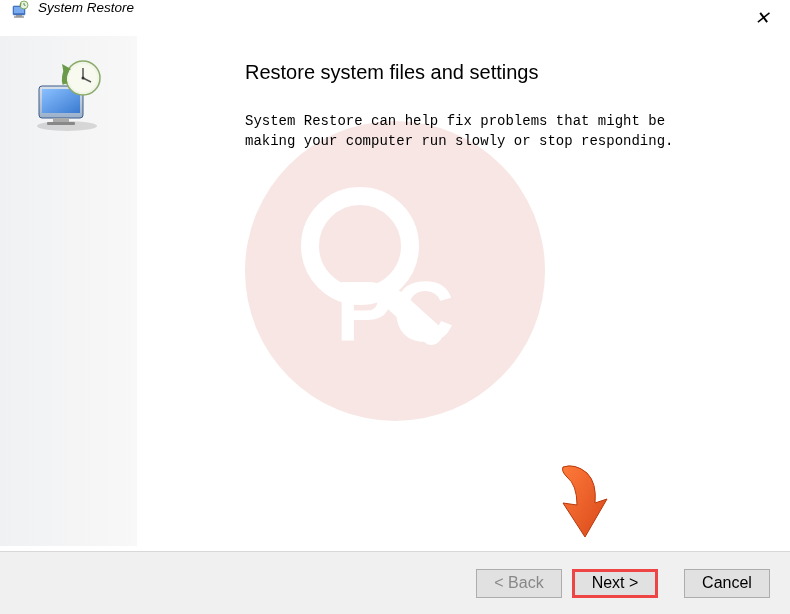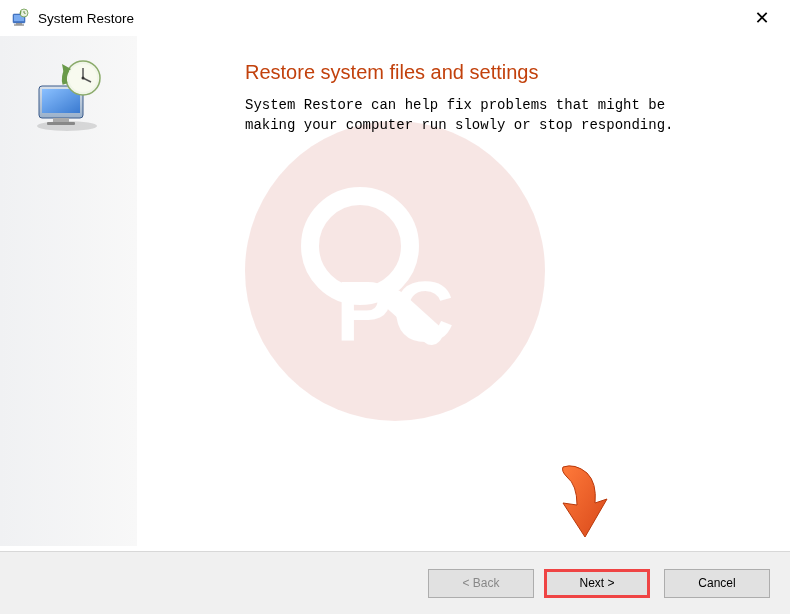--- a/index.html
+++ b/index.html
@@ -11,24 +11,24 @@
       font-family: "Segoe UI", Tahoma, sans-serif;
       background: #fff;
       width: 790px;
       height: 614px;
       position: relative;
       overflow: hidden;
     }
     .titlebar {
       height: 36px;
       display: flex;
-      align-items: center;
       padding: 0 10px;
       background: #fff;
       position: relative;
+      font-style: italic;
     }
     .titlebar-icon {
       width: 20px;
       height: 20px;
       margin-right: 8px;
       display: flex;
       align-items: center;
       justify-content: center;
     }
     .titlebar-title {
@@ -65,23 +65,23 @@
       width: 80px;
       height: 80px;
     }
     .main-panel {
       flex: 1;
       padding: 25px 60px 0 108px;
       position: relative;
     }
     .heading {
       font-size: 20px;
-      color: #c2410c;
+      color: #000000;
       font-weight: 400;
-      margin-bottom: 12px;
+      margin-bottom: 28px;
     }
     .paragraph {
       font-size: 14px;
       color: #000;
       line-height: 1.4;
       margin-bottom: 18px;
       max-width: 465px;
       font-family: Liberation Mono, monospace;
     }
     .button-bar {
@@ -92,39 +92,39 @@
       height: 63px;
       border-top: 1px solid #d8d8d8;
       background: #f0f0f0;
       display: flex;
       align-items: center;
       justify-content: flex-end;
       padding-right: 20px;
       gap: 10px;
     }
     .btn {
-      width: 106px;
+      width: 86px;
       height: 29px;
       background: #e1e1e1;
       border: 1px solid #adadad;
-      font-size: 12px;
+      font-size: 16px;
       color: #000;
       cursor: pointer;
       font-family: inherit;
     }
     .btn:disabled {
       color: #888;
       cursor: default;
     }
     .btn.primary {
       border: 3px solid #ef4444;
       background: #e1e1e1;
     }
     .btn.cancel {
-      margin-left: 4px;
+      margin-left: 16px;
       text-align: center;
     }
     .watermark {
       position: absolute;
       top: 50%;
       left: 50%;
       transform: translate(-50%, -50%);
       pointer-events: none;
       opacity: 0.12;
       z-index: 0;

